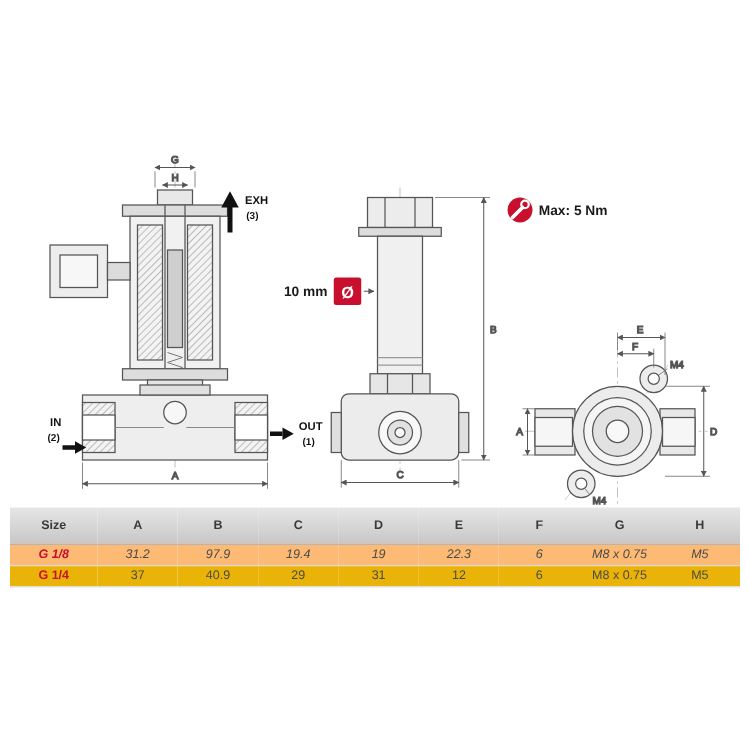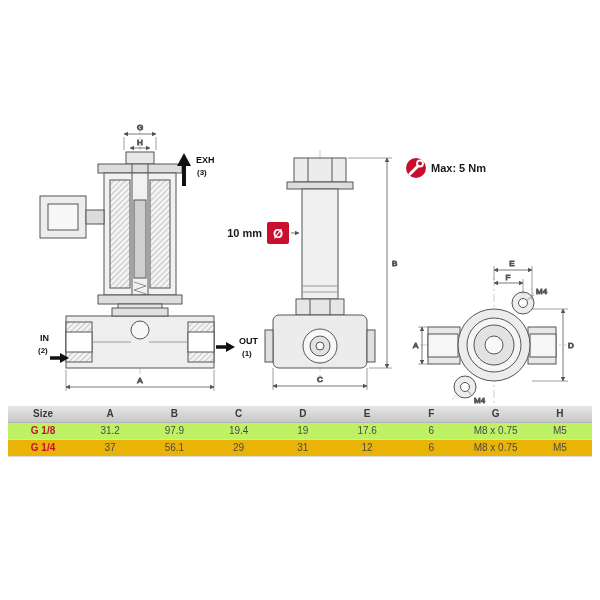--- a/index.html
+++ b/index.html
@@ -1,23 +1,23 @@
 <!DOCTYPE html>
 <html><head>
 <meta charset="utf-8">
 <style>
   * { margin:0; padding:0; box-sizing:border-box; }
   html,body { width:600px; height:600px; background:#fff; font-family:"Liberation Sans",sans-serif; }
   .canvas { position:relative; width:600px; height:600px; background:#fff; overflow:hidden; }
   .diagram { position:absolute; top:0; left:0; }
   .spec-table { position:absolute; top:406px; left:8px; width:584px; border-collapse:collapse; font-size:10px; table-layout:fixed; }
   .spec-table col.size-col { width:70px; }
-  .spec-table th { background:linear-gradient(#e6e6e6,#c7c7c7); color:#3a3a3a; font-weight:bold; height:16px; text-align:center; border-bottom:1px solid #b5b5b5;margin-left:44px; }
+  .spec-table th { background:linear-gradient(#e6e6e6,#c7c7c7); color:#3a3a3a; font-weight:bold; height:29px; text-align:center; border-bottom:1px solid #b5b5b5;margin-left:44px; }
   .spec-table td { height:17px; text-align:center; color:#4a4a4a; border-bottom:1px solid #dcdcdc; }
-  .spec-table tbody tr:nth-child(1) { background:#bef264; }
+  .spec-table tbody tr:nth-child(1) { background:#fdba74;font-style:italic; }
   .spec-table tbody tr:nth-child(2) { background:#eab308; }
   .spec-table td.size-cell { color:#c8102e; font-weight:bold; }
   text { font-family:"Liberation Sans",sans-serif; }
   .dim { font-size:8px; fill:#333; }
   .boldlbl { font-size:9px; font-weight:bold; fill:#111; }
   .smalllbl { font-size:8px; fill:#111; font-weight:bold; }
   .biglbl { font-size:11px; font-weight:bold; fill:#1a1a1a; }
 </style>
 </head>
 <body>
@@ -227,29 +227,29 @@
       <th>H</th>
     </tr>
   </thead>
   <tbody>
     <tr>
       <td class="size-cell">G 1/8</td>
       <td>31.2</td>
       <td>97.9</td>
       <td>19.4</td>
       <td>19</td>
-      <td>17.6</td>
+      <td>22.3</td>
       <td>6</td>
       <td>M8 x 0.75</td>
       <td>M5</td>
     </tr>
     <tr>
       <td class="size-cell">G 1/4</td>
       <td>37</td>
-      <td>56.1</td>
+      <td>40.9</td>
       <td>29</td>
       <td>31</td>
       <td>12</td>
       <td>6</td>
       <td>M8 x 0.75</td>
       <td>M5</td>
     </tr>
   </tbody>
 </table>
 

